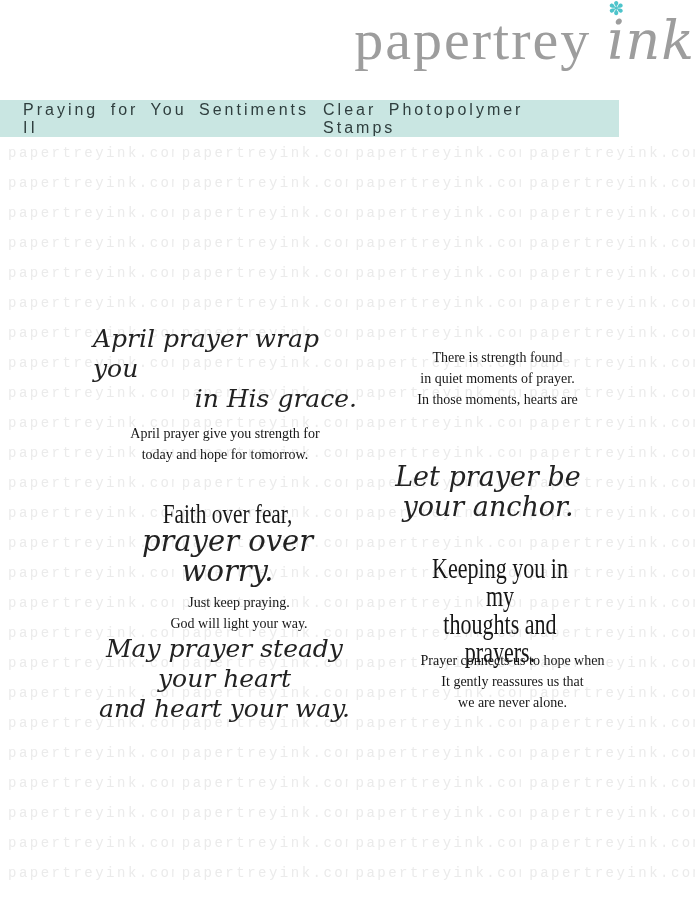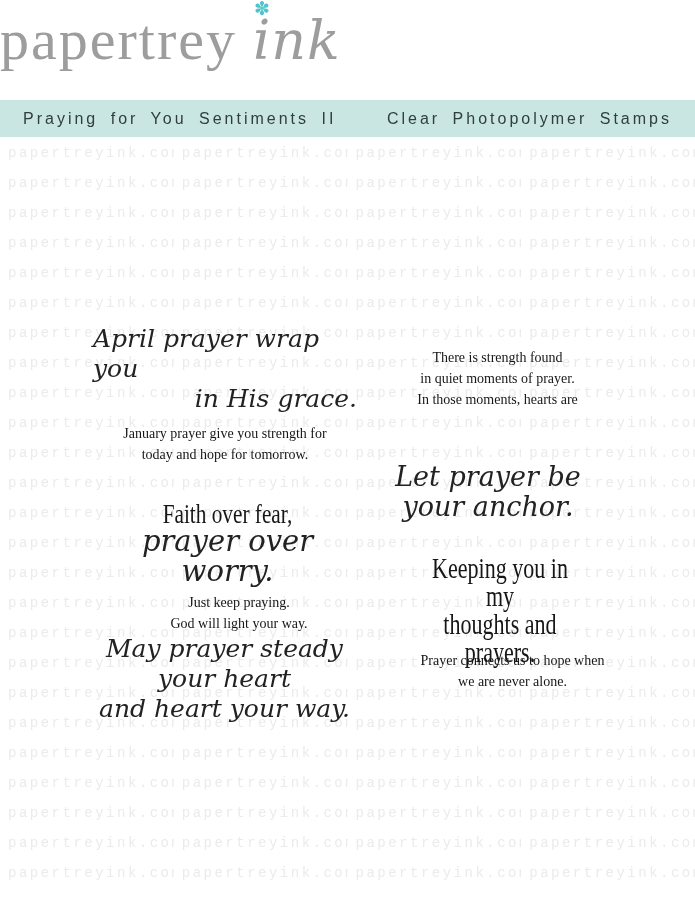--- a/index.html
+++ b/index.html
@@ -16,21 +16,21 @@
     position:relative;
     width:695px;height:900px;
     background:#ffffff;
     overflow:hidden;
     font-family:"Liberation Sans",sans-serif;
   }
 
   
   .logo{
     position:absolute;top:6px;left:0;width:100%;
-    text-align:left;z-index:3;
+    text-align:right;z-index:3;
     color:var(--logo-gray);
   }
   .logo-main{
     font-family:"Liberation Serif",serif;
     font-size:58px;letter-spacing:2px;font-weight:400;
   }
   .logo-ink{
     position:relative;
     font-family:"DejaVu Serif",serif;
     font-style:italic;
@@ -38,21 +38,21 @@
   }
   .flower{
     position:absolute;left:1px;top:-12px;
     font-size:19px;font-style:normal;
     color:var(--flower);
     letter-spacing:0;
   }
 
   
   .banner{
-    position:absolute;top:100px;left:0;width:695px;height:37px;
+    position:absolute;top:100px;left:0;width:619px;height:37px;
     background:var(--banner-bg);
     display:flex;align-items:center;justify-content:space-between;
     box-sizing:border-box;padding:10px 23px;
     z-index:3;
   }
   .banner span{
     color:var(--banner-fg);
     font-size:16px;letter-spacing:3px;word-spacing:5px;
   }
 
@@ -273,21 +273,21 @@
     <div class="line align-right">in His grace.</div>
   </div>
 
   <div class="stamp serif" style="left:400px;top:347px;width:195px;">
     <div class="line">There is strength found</div>
     <div class="line">in quiet moments of prayer.</div>
     <div class="line">In those moments, hearts are</div>
   </div>
 
   <div class="stamp serif" style="left:110px;top:423px;width:230px;">
-    <div class="line">January prayer give you strength for</div>
+    <div class="line">April prayer give you strength for</div>
     <div class="line">today and hope for tomorrow.</div>
   </div>
 
   <div class="stamp script stamp-anchor" style="left:368px;top:462px;width:240px;text-align:center;">
     <div class="line">Let prayer be your anchor.</div>
   </div>
 
   <div class="stamp stamp-faith" style="left:95px;top:500px;width:265px;">
     <div class="line l1 cond">Faith over fear,</div>
     <div class="line l2">prayer over worry.</div>
@@ -303,16 +303,17 @@
     <div class="line">God will light your way.</div>
   </div>
 
   <div class="stamp script" style="left:82px;top:634px;width:285px;">
     <div class="line">May prayer steady your heart</div>
     <div class="line">and heart your way.</div>
   </div>
 
   <div class="stamp serif" style="left:400px;top:650px;width:225px;">
     <div class="line">Prayer connects us to hope when</div>
+    <div class="line">It gently reassures us that</div>
     <div class="line">we are never alone.</div>
   </div>
 
 </div>
 
 </body></html>

